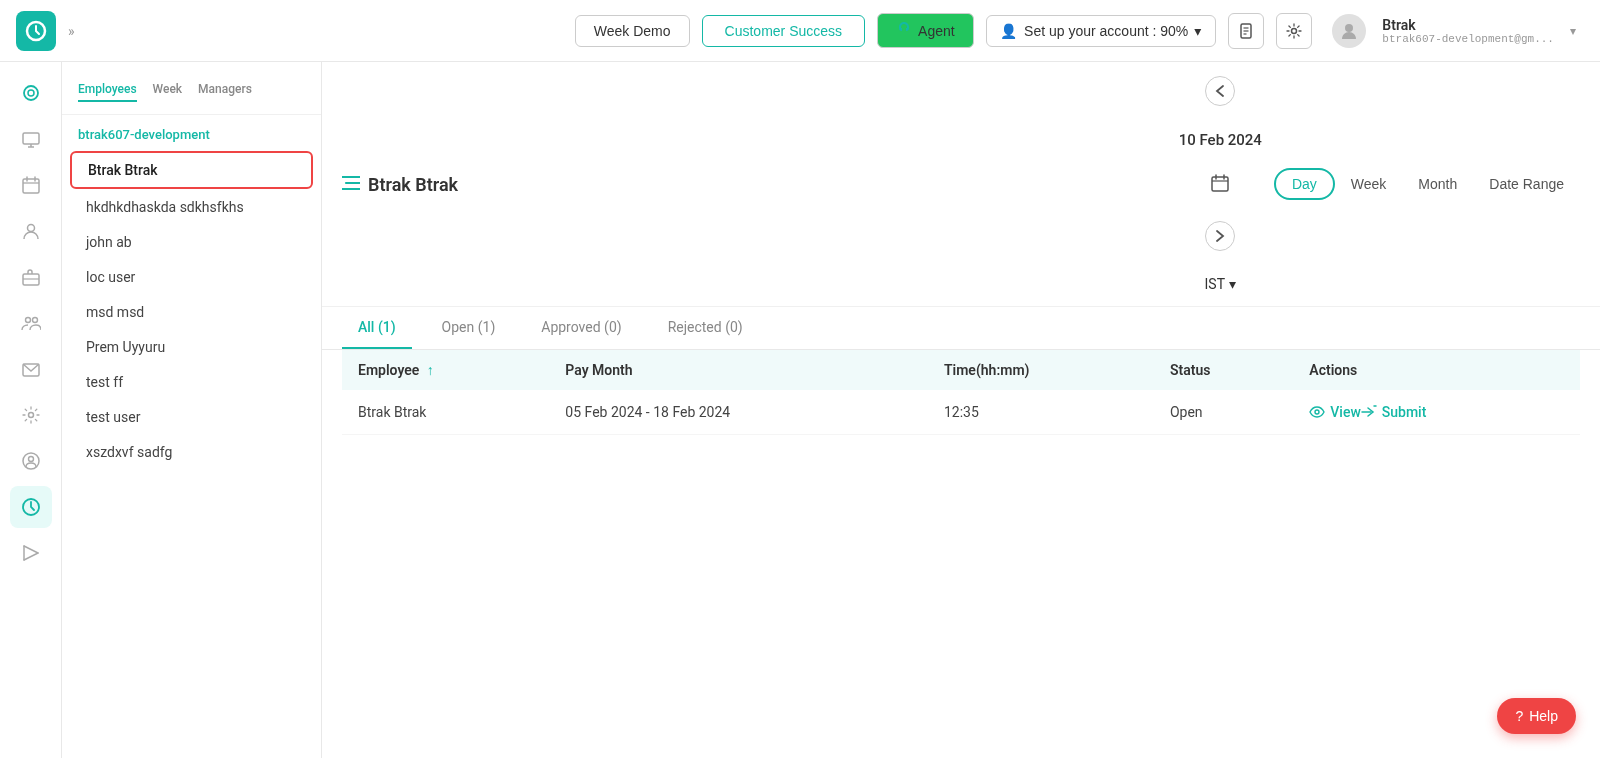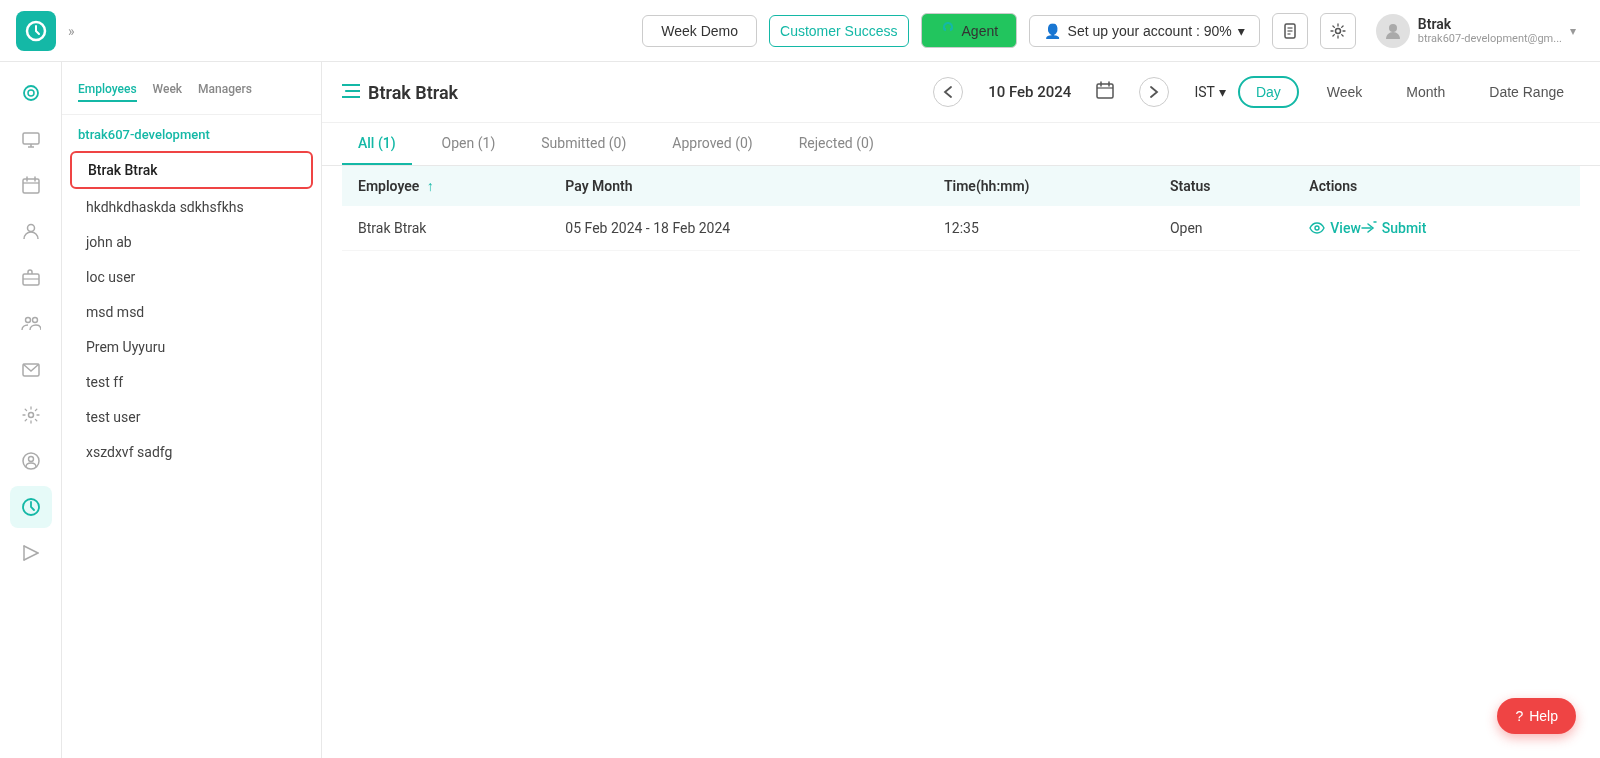--- a/index.html
+++ b/index.html
@@ -28,21 +28,21 @@
     .nav-btn {
       padding: 7px 18px;
       border: 1.5px solid #ccc;
       border-radius: 6px;
       background: #fff;
       font-size: 14px;
       cursor: pointer;
       color: #333;
     }
     .nav-btn-active {
-      padding: 7px 10px;
+      padding: 7px 22px;
       border: 1.5px solid #14b8a6;
       border-radius: 6px;
       background: #fff;
       font-size: 14px;
       cursor: pointer;
       color: #14b8a6;
       font-weight: 500;
     }
     .nav-agent-btn {
       padding: 7px 18px;
@@ -68,35 +68,35 @@
       width: 36px; height: 36px;
       border: 1.5px solid #ccc;
       border-radius: 6px;
       background: #fff;
       display: flex; align-items: center; justify-content: center;
       cursor: pointer;
       color: #555;
       font-size: 16px;
     }
     .user-profile {
-      display: flex; align-items: center; gap: 8px;
+      display: flex; align-items: center; gap: 16px;
       cursor: pointer;
       padding: 4px 8px;
       border-radius: 6px;
     }
     .avatar {
       width: 34px; height: 34px;
       border-radius: 50%;
       background: #e0e0e0;
       display: flex; align-items: center; justify-content: center;
       color: #666; font-size: 14px;
     }
     .user-info { display: flex; flex-direction: column; }
     .user-name { font-size: 14px; font-weight: 600; color: #333; }
-    .user-email { font-size: 11px; color: #999; }
+    .user-email { font-size: 11px; color: #999; font-family: Liberation Mono, monospace; }
 
     
     .main-layout {
       display: flex;
       flex: 1;
       overflow: hidden;
     }
 
     
     .sidebar-icons {
@@ -184,37 +184,37 @@
       padding: 14px 20px;
       border-bottom: 1px solid #f0f0f0;
       gap: 12px;
     }
     .content-title {
       display: flex; align-items: center; gap: 8px;
       font-size: 18px; font-weight: 600; color: #333;
     }
     .header-spacer { flex: 1; }
     .date-nav {
-      display: flex; align-items: center; gap: 25px;
+      display: flex; align-items: center; gap: 25px; flex-direction: column;
     }
     .date-nav-btn {
       width: 30px; height: 30px;
       border: 1.5px solid #ccc;
       border-radius: 50%;
       background: #fff;
       display: flex; align-items: center; justify-content: center;
       cursor: pointer; color: #555; font-size: 14px;
     }
     .date-text { font-size: 15px; color: #333; font-weight: 500; }
     .tz-selector {
       display: flex; align-items: center; gap: 4px;
       font-size: 14px; color: #333; cursor: pointer;
     }
     .view-tabs {
-      display: flex; align-items: center; gap: 12px;
+      display: flex; align-items: center; gap: 0;
     }
     .view-tab {
       padding: 6px 16px;
       border-radius: 20px;
       font-size: 14px;
       cursor: pointer;
       color: #555;
       border: none; background: transparent;
     }
     .view-tab.active {
@@ -499,21 +499,20 @@
         <button class="view-tab active">Day</button>
         <button class="view-tab">Week</button>
         <button class="view-tab">Month</button>
         <button class="view-tab">Date Range</button>
       </div>
     </div>
 
     <div class="filter-tabs">
       <div class="filter-tab active">All (1)</div>
       <div class="filter-tab">Open (1)</div>
-      <div class="filter-tab">Submitted (0)</div>
       <div class="filter-tab">Approved (0)</div>
       <div class="filter-tab">Rejected (0)</div>
     </div>
 
     <div class="table-container">
       <table class="data-table">
         <thead>
           <tr>
             <th>
               <span>Employee</span>

